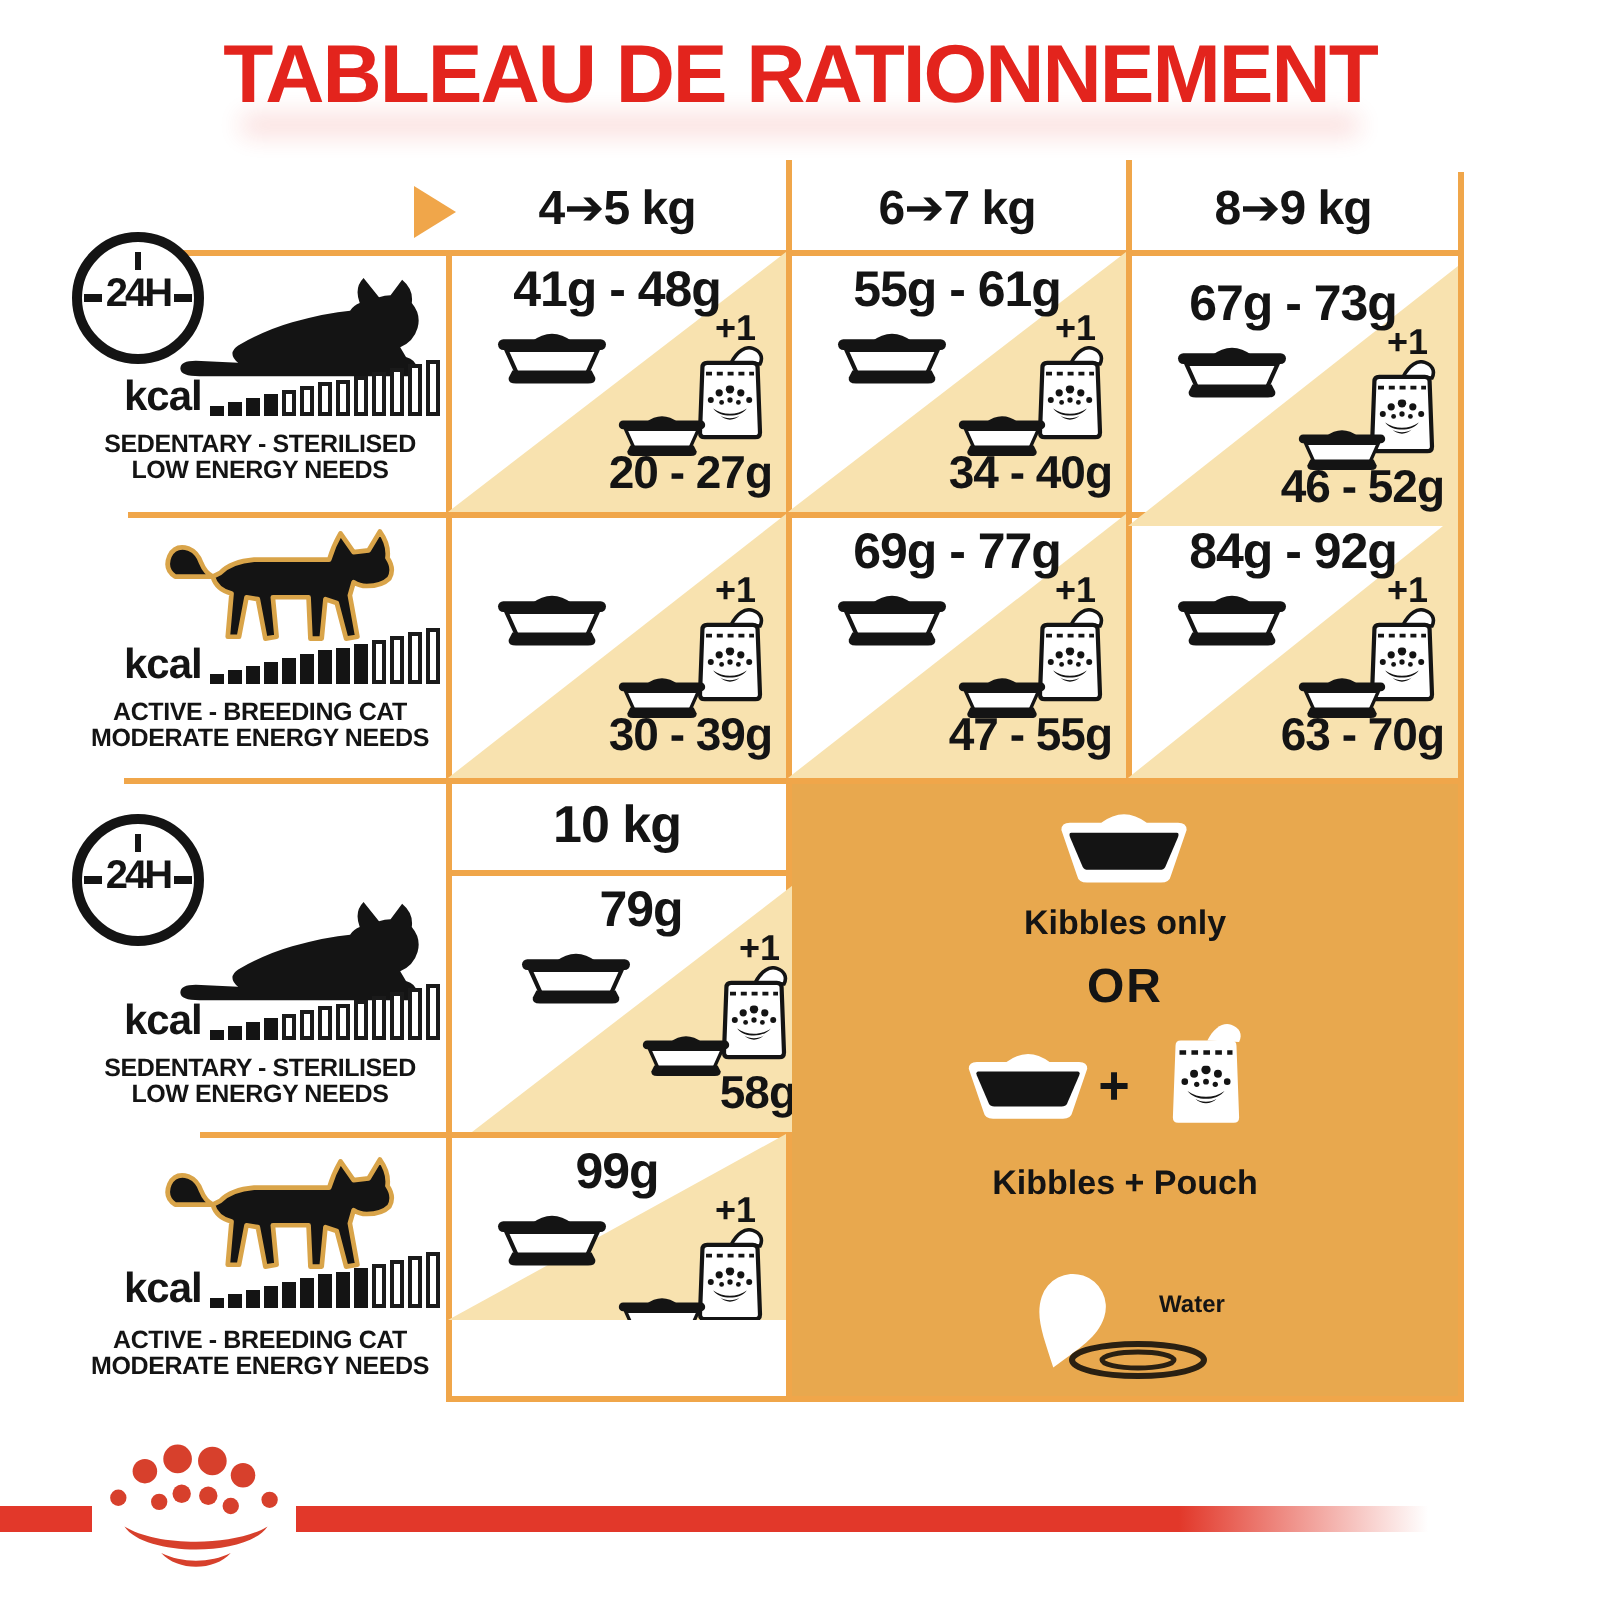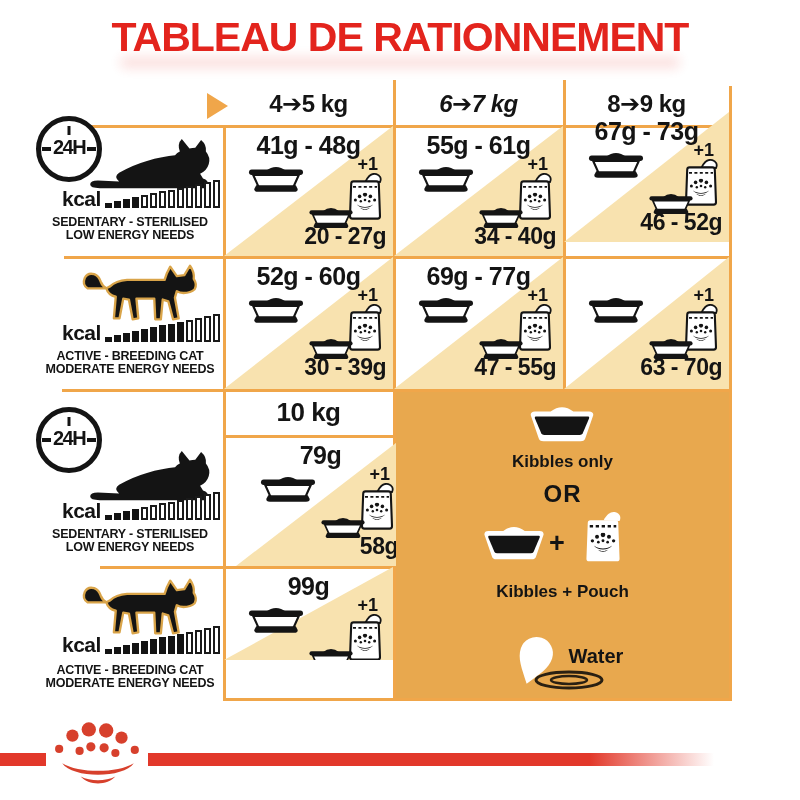--- a/index.html
+++ b/index.html
@@ -142,21 +142,21 @@
   <div class="abs hline" style="left:224px;top:435px;width:173px;"></div>
   <div class="abs hline" style="left:100px;top:566px;width:297px;"></div>
   <div class="abs hline" style="left:224px;top:698px;width:506px;"></div>
   <div class="abs vline" style="left:223px;top:125px;height:576px;"></div>
   <div class="abs vline" style="left:393px;top:80px;height:621px;"></div>
   <div class="abs vline" style="left:563px;top:80px;height:312px;"></div>
   <div class="abs vline" style="left:729px;top:86px;height:615px;"></div>
 
   <div class="abs" id="weight-arrow"></div>
   <div class="abs hdrtxt" style="left:224px;top:90px;width:169px;">4➔5 kg</div>
-  <div class="abs hdrtxt" style="left:394px;top:90px;width:169px;font-style:italic;">6➔7 kg</div>
+  <div class="abs hdrtxt" style="left:394px;top:90px;width:169px;">6➔7 kg</div>
   <div class="abs hdrtxt" style="left:564px;top:90px;width:165px;">8➔9 kg</div>
   <div class="abs hdrtxt" style="left:224px;top:397px;width:169px;font-size:26px;">10 kg</div>
 
   <div class="abs clock" style="left:36px;top:116px;">
     <span class="tick"></span>
     <span class="dl"></span>
     <span class="dr"></span>
     <span class="lbl">24H</span>
   </div>
   <div class="abs clock" style="left:36px;top:407px;">
@@ -293,39 +293,38 @@
       </svg>
     <div class="plus1">+1</div>
     <svg class="pouchic">
         <use href="#pouch-dark"></use>
       </svg>
     <svg class="bowlsm">
         <use href="#bowl-dark"></use>
       </svg>
     <div class="cmix">34 - 40g</div>
   </div>
-  <div class="abs cell" style="left:564px;top:112px;width:165px;height:130px;">
+  <div class="abs cell" style="left:564px;top:133px;width:165px;height:130px;">
     <div class="tri"></div>
     <div class="cmain">67g - 73g</div>
     <svg class="bowlbig">
         <use href="#bowl-dark"></use>
       </svg>
     <div class="plus1">+1</div>
     <svg class="pouchic">
         <use href="#pouch-dark"></use>
       </svg>
     <svg class="bowlsm">
         <use href="#bowl-dark"></use>
       </svg>
     <div class="cmix">46 - 52g</div>
   </div>
 
   <div class="abs cell" style="left:224px;top:257px;width:169px;height:132px;">
     <div class="tri"></div>
-    <div class="cmain">52g - 60g</div>
     <svg class="bowlbig">
         <use href="#bowl-dark"></use>
       </svg>
     <div class="plus1">+1</div>
     <svg class="pouchic">
         <use href="#pouch-dark"></use>
       </svg>
     <svg class="bowlsm">
         <use href="#bowl-dark"></use>
       </svg>
@@ -341,20 +340,21 @@
     <svg class="pouchic">
         <use href="#pouch-dark"></use>
       </svg>
     <svg class="bowlsm">
         <use href="#bowl-dark"></use>
       </svg>
     <div class="cmix">47 - 55g</div>
   </div>
   <div class="abs cell" style="left:564px;top:257px;width:165px;height:132px;">
     <div class="tri"></div>
+    <div class="cmain">84g - 92g</div>
     <svg class="bowlbig">
         <use href="#bowl-dark"></use>
       </svg>
     <div class="plus1">+1</div>
     <svg class="pouchic">
         <use href="#pouch-dark"></use>
       </svg>
     <svg class="bowlsm">
         <use href="#bowl-dark"></use>
       </svg>
@@ -406,21 +406,21 @@
         <use href="#pouch-light"></use>
       </svg>
     <div class="ptxt" style="top:190px;font-size:17px;">Kibbles + Pouch</div>
     <svg style="left:114px;top:237px;width:50px;height:58px;">
         <use href="#water-drop"></use>
       </svg>
     <svg style="left:136px;top:278px;width:74px;height:20px;" viewBox="0 0 74 20">
       <ellipse cx="37" cy="10" rx="33" ry="8" fill="none" stroke="#2a2012" stroke-width="3"></ellipse>
       <ellipse cx="37" cy="10" rx="18" ry="4" fill="none" stroke="#2a2012" stroke-width="2.5"></ellipse>
     </svg>
-    <div class="ptxt" style="left:140px;top:253px;width:120px;font-size:20px;">Water</div>
+    <div class="ptxt" style="left:140px;top:253px;width:120px;font-size:12px;">Water</div>
   </div>
 
   <div class="abs stripe" style="left:0;top:753px;width:46px;"></div>
   <div class="abs stripe" id="stripe2" style="left:148px;top:753px;width:566px;"></div>
   <svg class="abs" style="left:52px;top:722px;width:92px;height:64px;overflow:visible;">
       <use href="#rc-crown"></use>
     </svg>
 
 </div>
 

